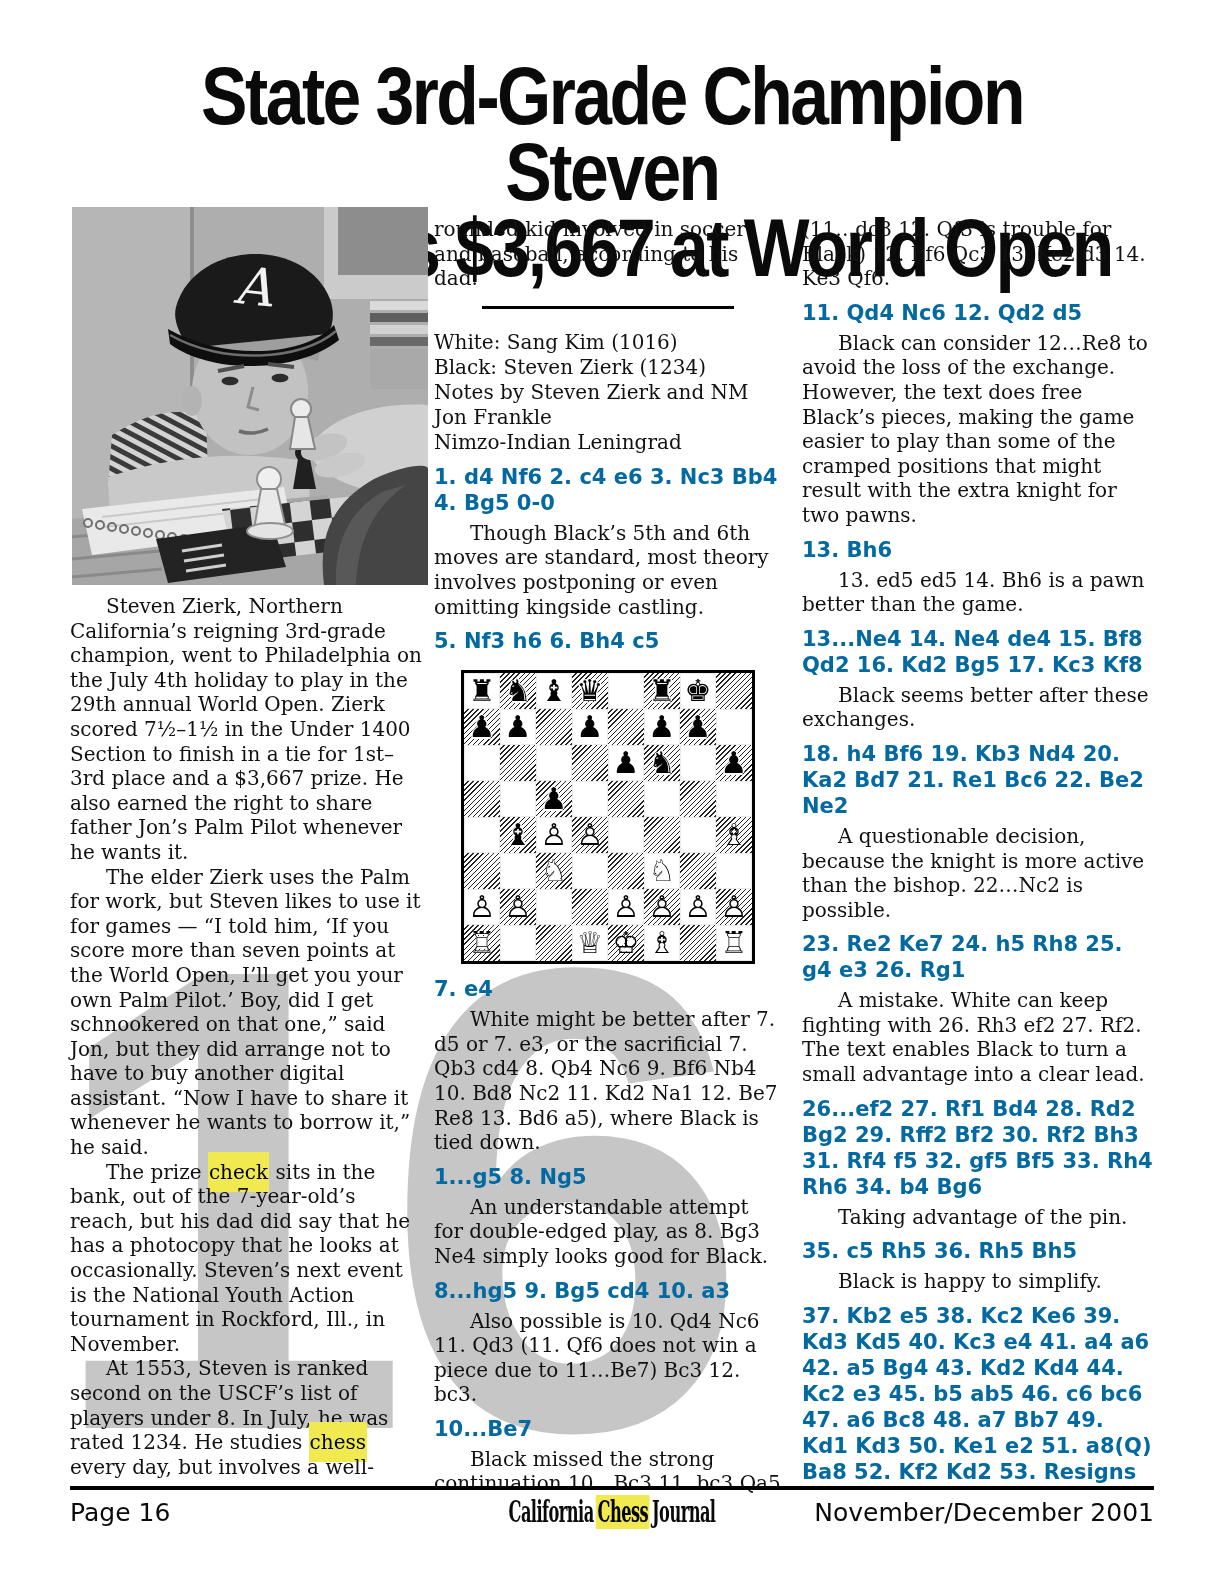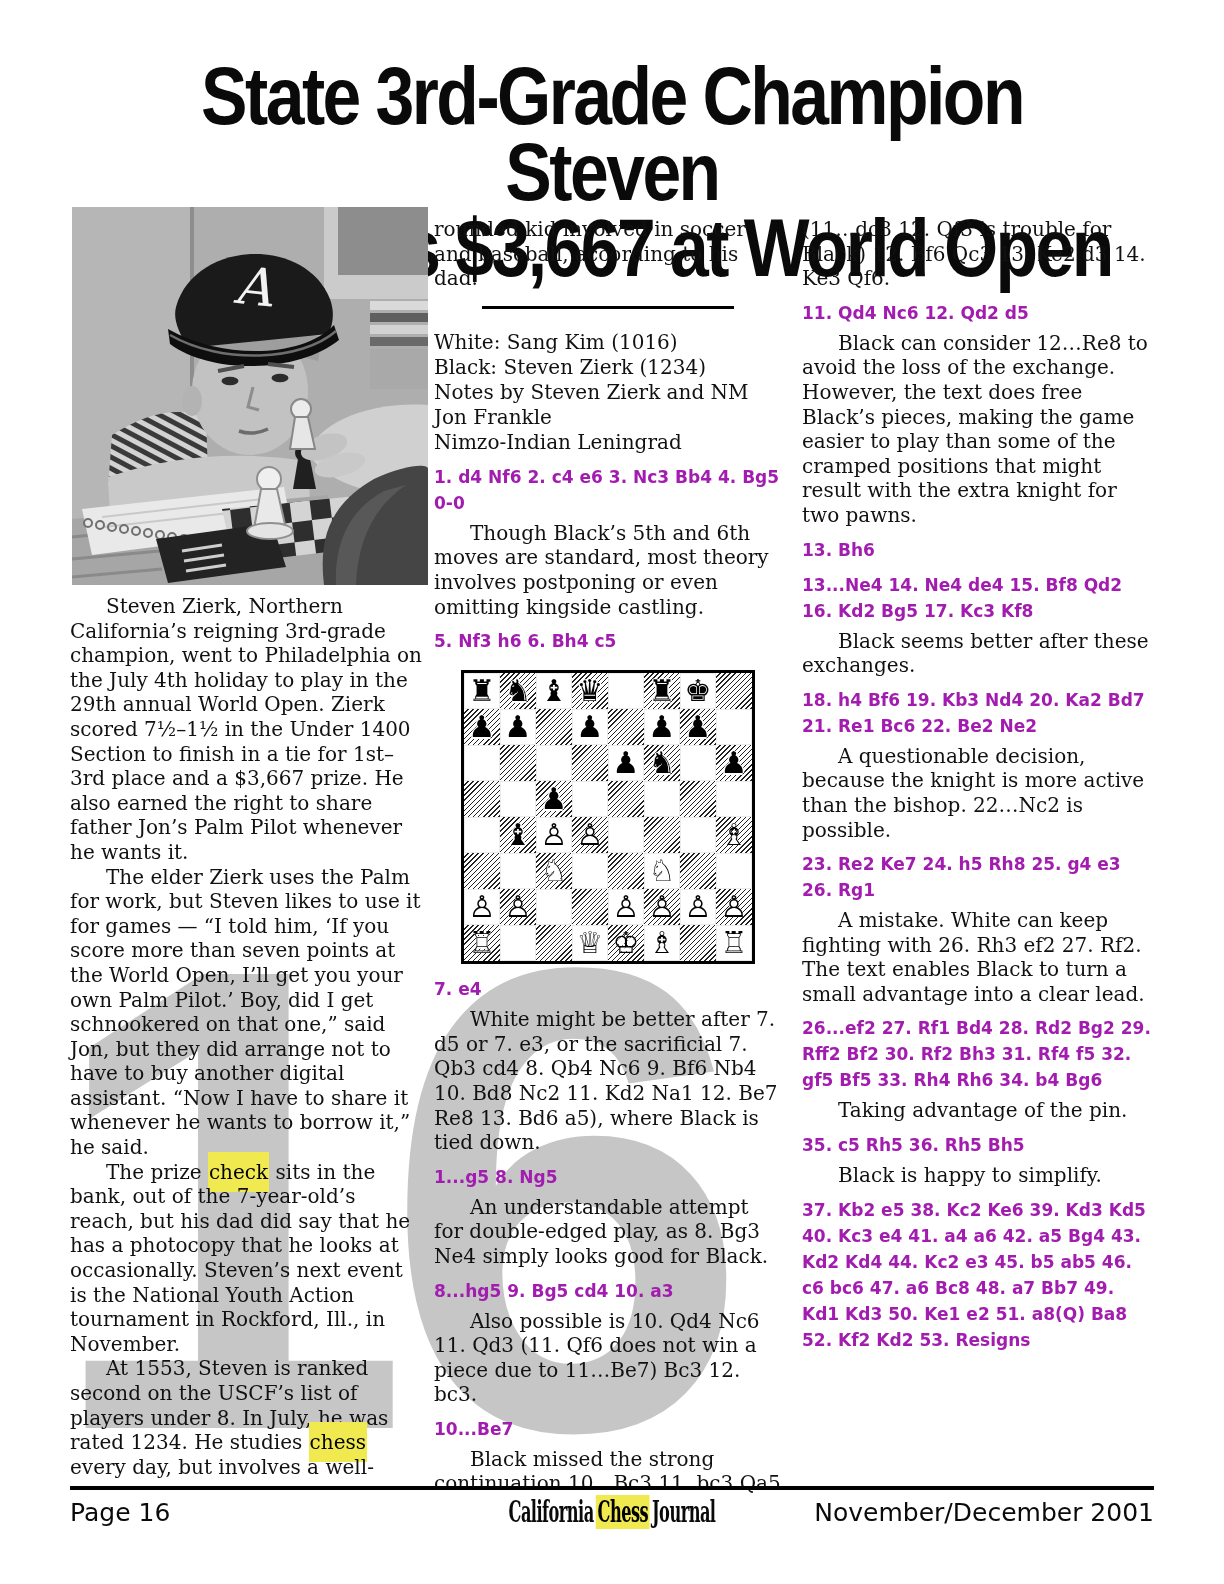--- a/index.html
+++ b/index.html
@@ -25,21 +25,21 @@
   .photo { position:absolute; left:72px; top:207px; width:356px; height:378px; z-index:1; }
   
   .col { position:absolute; z-index:1; font-size:20px; line-height:24.6px; }
   .col-1 { left:70px;  top:594px; width:352px; }
   .col-2 { left:434px; top:198px; width:348px; }
   .col-3 { left:802px; top:198px; width:352px; }
   .col p { margin:0; text-indent:36px; }
   .col p.no-indent { text-indent:0;margin-top:19px; }
   .move-head {
     font-family:"DejaVu Sans", sans-serif; font-weight:bold;
-    font-size:17px; line-height:26px; margin:9px 0 5px 0; color:#a21caf;
+    font-size:21px; line-height:26px; margin:9px 0 5px 0; color:#0369a1;
   }
   .gh p { text-indent:0; line-height:25px; }
   .sep-rule { width:252px; height:3px; background:#000; border:0; margin:15px auto 21px auto; }
   .hl { background:#f0ea50; padding:8px 1px; }
   
   .board {
     display:grid; grid-template-columns:repeat(8,36px); grid-auto-rows:36px;
     width:288px; border:3px solid #000; margin:16px auto 12px auto; background:#fff;
   }
   .sq { position:relative; text-align:center; font-family:"DejaVu Sans", sans-serif;
@@ -354,20 +354,21 @@
     <p>Also possible is 10. Qd4 Nc6 11. Qd3 (11. Qf6 does not win a piece due to 11…Be7) Bc3 12. bc3.</p>
     <h4 class="move-head">10...Be7</h4>
     <p>Black missed the strong continuation 10…Bc3 11. bc3 Qa5</p>
   </div>
 
   <div class="col col-3">
       <p class="no-indent">(11…dc3 12. Qf3 is trouble for Black) 12. Bf6 Qc3 13. Ke2 d3 14. Ke3 Qf6.</p>
       <h4 class="move-head">11. Qd4 Nc6 12. Qd2 d5</h4>
       <p>Black can consider 12…Re8 to avoid the loss of the exchange. However, the text does free Black’s pieces, making the game easier to play than some of the cramped positions that might result with the extra knight for two pawns.</p>
       <h4 class="move-head">13. Bh6</h4>
+      <p>13. ed5 ed5 14. Bh6 is a pawn better than the game.</p>
       <h4 class="move-head">13...Ne4 14. Ne4 de4 15. Bf8 Qd2 16. Kd2 Bg5 17. Kc3 Kf8</h4>
       <p>Black seems better after these exchanges.</p>
       <h4 class="move-head">18. h4 Bf6 19. Kb3 Nd4 20. Ka2 Bd7 21. Re1 Bc6 22. Be2 Ne2</h4>
       <p>A questionable decision, because the knight is more active than the bishop.  22…Nc2 is possible.</p>
       <h4 class="move-head">23. Re2 Ke7 24. h5 Rh8 25. g4 e3 26. Rg1</h4>
       <p>A mistake.  White can keep fighting with 26. Rh3 ef2 27. Rf2. The text enables Black to turn a small advantage into a clear lead.</p>
       <h4 class="move-head">26...ef2 27. Rf1 Bd4 28. Rd2 Bg2 29. Rff2 Bf2 30. Rf2 Bh3 31. Rf4 f5 32. gf5 Bf5 33. Rh4 Rh6 34. b4 Bg6</h4>
       <p>Taking advantage of the pin.</p>
       <h4 class="move-head">35. c5 Rh5 36. Rh5 Bh5</h4>
       <p>Black is happy to simplify.</p>

